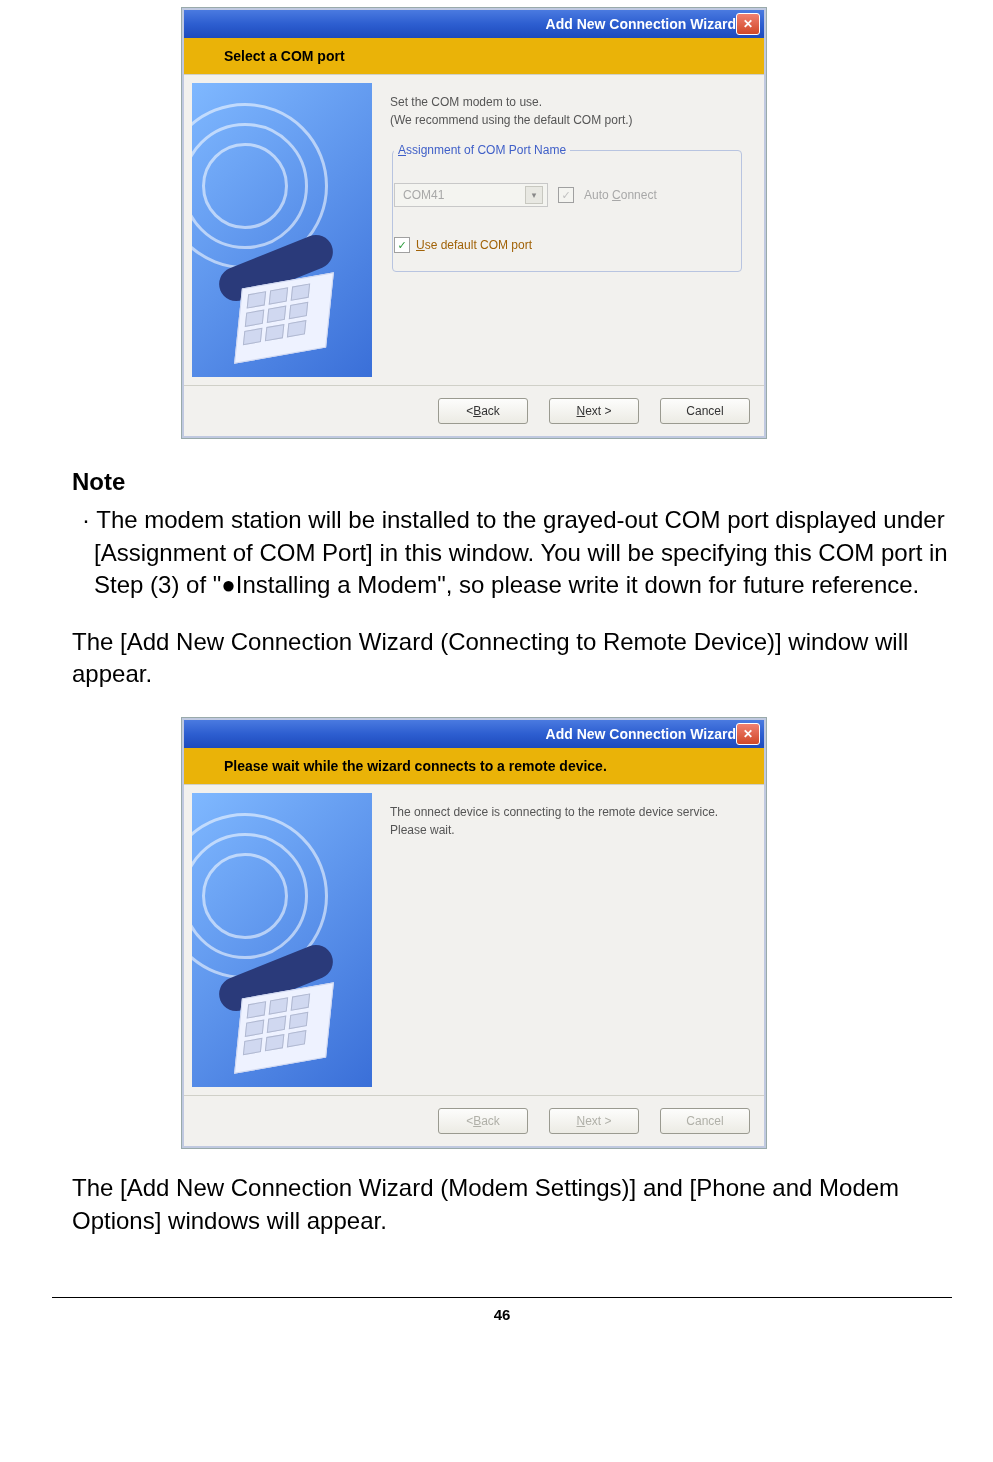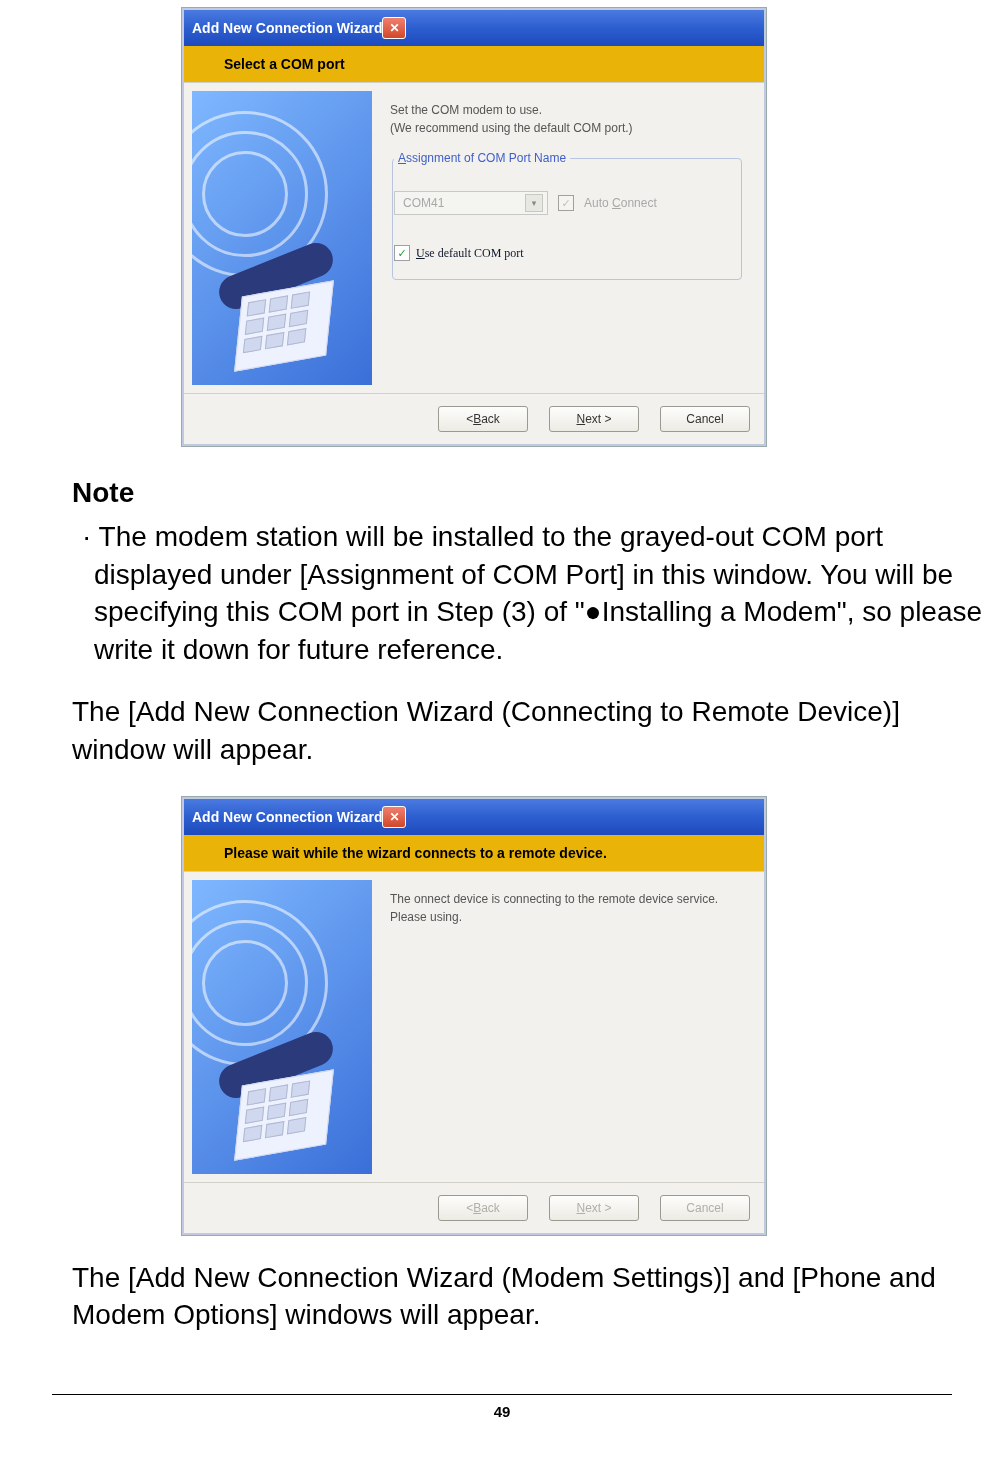--- a/index.html
+++ b/index.html
@@ -14,29 +14,29 @@
   box-sizing: border-box;
 }
 .dialog {
   width: 580px;
   margin: 0 0 0 110px;
   border: 2px solid #c0c9e0;
   background: #f2f1ee;
   box-shadow: 0 0 0 1px #9aa;
 }
 .titlebar {
-  height: 36px;
+  height: 28px;
   background: linear-gradient(#4a7ae0 0%, #2d5ed0 50%, #1d4abc 100%);
   display: flex;
   align-items: center;
   padding: 0 4px 0 8px;
   color: #fff;
   font-weight: bold;
   font-size: 14px;
-  justify-content: flex-start;
+  justify-content: flex-end;
 }
 .close-btn {
   width: 22px;
   height: 20px;
   background: linear-gradient(#f08070, #d04828);
   border: 1px solid #fff;
   border-radius: 3px;
   display: flex;
   align-items: center;
   justify-content: center;
@@ -159,21 +159,21 @@
   border: 1px solid #a0a0a0;
   background: #fff;
   display: inline-flex;
   align-items: center;
   justify-content: center;
   font-size: 11px;
   color: #2a9a3a;
 }
 .cb.disabled { background: #f4f4f0; color: #c0c0c0; }
 .cb-lbl { color: #a8a8a8; font-size: 12px; }
-.cb-lbl.enabled { color: #0f172a; font-family: Liberation Serif, serif; }
+.cb-lbl.enabled { color: #a16207; }
 .default-row { margin-top: 30px; display: flex; align-items: center; gap: 6px; }
 .button-row {
   border-top: 1px solid #d0d0c8;
   padding: 12px 14px;
   display: flex;
   justify-content: flex-end;
   gap: 21px;
 }
 .winbtn {
   min-width: 88px;
@@ -182,21 +182,21 @@
   border: 1px solid #9a9a90;
   border-radius: 3px;
   font-size: 12px;
   display: flex;
   align-items: center;
   justify-content: center;
   color: #333;
 }
 .winbtn.disabled { color: #b0b0a8; }
 .doc-text {
-  font-size: 28px;
+  font-size: 24px;
   line-height: 1.35;
   margin: 20px 0 0 0;
 }
 .doc-text.note-title { font-weight: bold; margin-top: 28px; }
 .doc-text.sub { margin-top: 6px; padding-left: 22px; text-indent: -12px; }
 .doc-text.body { margin-top: 24px; }
 hr.divider {
   margin: 60px 0 8px 0;
   border: none;
   border-top: 1.5px solid #000;
@@ -294,28 +294,28 @@
               <div class="key k5"></div>
               <div class="key k6"></div>
             <div class="key k7"></div>
               <div class="key k8"></div>
               <div class="key k9"></div>
           </div>
         </div>
       </div>
       <div class="content-area">
         <div class="instr">The onnect device is connecting to the remote device service.</div>
-        <div class="instr">Please using.</div>
+        <div class="instr">Please wait.</div>
       </div>
     </div>
     <div class="button-row">
       <div class="winbtn disabled">&lt; <span class="underline">B</span>ack</div>
       <div class="winbtn disabled"><span class="underline">N</span>ext &gt;</div>
       <div class="winbtn disabled">Cancel</div>
     </div>
   </div>
 
   <div class="doc-text body">The [Add New Connection Wizard (Modem Settings)] and [Phone and Modem Options] windows will appear.</div>
 
   <hr class="divider">
-  <div class="pageno">49</div>
+  <div class="pageno">46</div>
 
 </div>
 
 </body></html>

